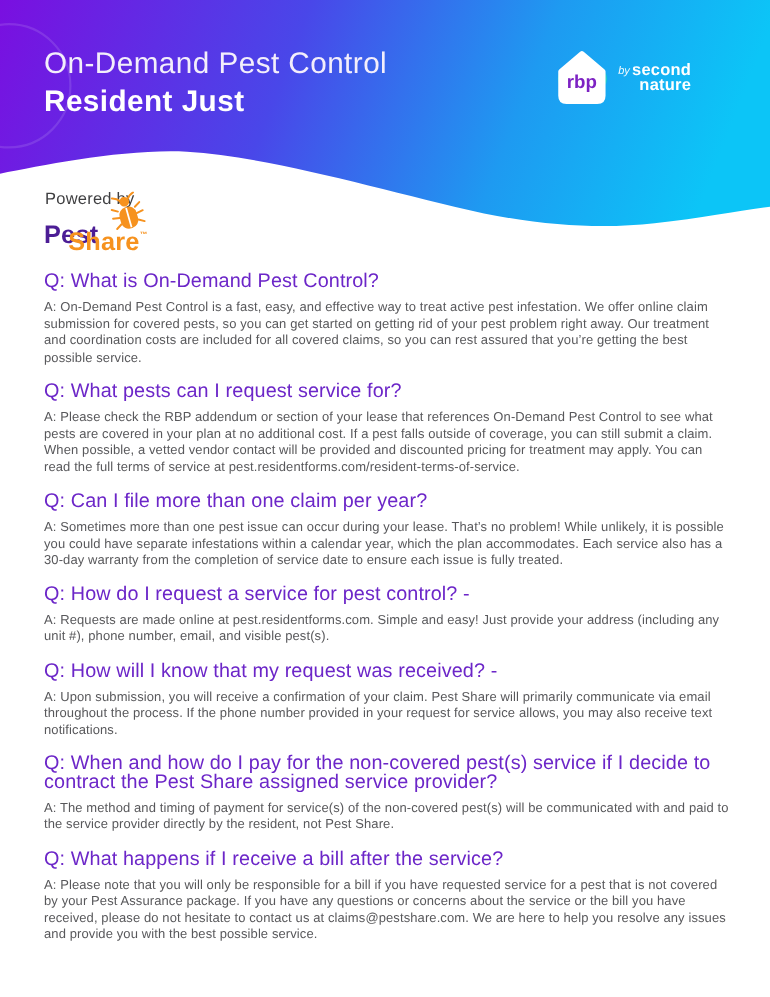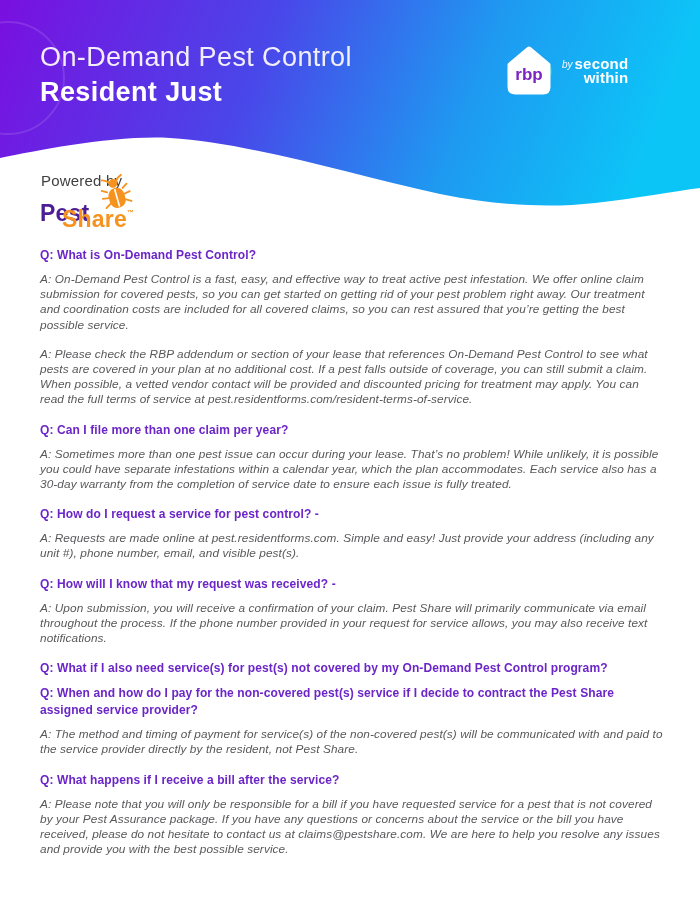--- a/index.html
+++ b/index.html
@@ -40,26 +40,26 @@
   .pestshare { position: absolute; left: 40px; top: 172px; width: 160px; height: 62px; }
   .powered-label { position: absolute; left: 1px; top: 0; font-size: 15px; color: #3f3f41; letter-spacing: 0.2px; }
   .pest-word { position: absolute; left: 0; top: 12px; font-size: 23px; font-weight: 700; color: #4c1d95; letter-spacing: 0.2px; margin-top: 16px; }
   .share-word { position: absolute; left: 22px; top: 34px; font-size: 23px; font-weight: 700; color: #f6921e; letter-spacing: 0.2px; }
   .share-tm { font-size: 7px; vertical-align: 12px; font-weight: 700; }
   .beetle { position: absolute; left: 58px; top: 2px; }
 
   
   .content { position: absolute; left: 40px; top: 247px; width: 624px; }
   .faq-q {
-    color: #6c26c8; font-size: 12px; font-weight: 700;
+    color: #6c26c8; font-size: 18px; font-weight: 400;
     line-height: 17px; margin-bottom: 8px; letter-spacing: 0.1px;
   }
   .faq-a {
     color: #58585b; font-size: 11.8px; font-weight: 400;
-    line-height: 15.2px; margin-bottom: 14px; letter-spacing: 0.1px; font-style: italic;
+    line-height: 15.2px; margin-bottom: 14px; letter-spacing: 0.1px;
   }
 </style>
 </head>
 <body>
 
 <div class="header">
   <svg width="700" height="215" viewBox="0 0 700 215">
     <defs>
       <linearGradient id="hdrGrad" x1="0%" y1="0%" x2="100%" y2="12%">
         <stop offset="0%" stop-color="#7a0fe0"></stop>
@@ -89,21 +89,21 @@
   <div class="rbp-logo">
     <svg class="rbp-icon" width="54" height="56" viewBox="0 0 54 56">
       <rect x="9" y="10" width="37" height="37" rx="9" transform="rotate(45 27.5 28.5)" fill="#23cdc9"></rect>
       <path d="M27,6 L46,22 L46,44 Q46,49 41,49 L13,49 Q8,49 8,44 L8,22 Z" fill="#ffffff" stroke="#ffffff" stroke-width="5" stroke-linejoin="round"></path>
       <text x="27" y="37" text-anchor="middle" font-family="Liberation Sans, DejaVu Sans, sans-serif" font-size="17" font-weight="bold" fill="#7d22c3">rbp</text>
     </svg>
     <div class="sn-text">
       <span class="sn-by">by</span>
       <span class="sn-words">
         <span>second</span>
-        <span>within</span>
+        <span>nature</span>
       </span>
     </div>
   </div>
 </div>
 
 <div class="pestshare">
   <div class="powered-label">Powered by</div>
   <div class="pest-word">Pest</div>
   <svg class="beetle" width="36" height="40" viewBox="-18 -20 36 40">
     <g transform="rotate(-16)" stroke="#f6921e" fill="#f6921e">
@@ -122,36 +122,36 @@
   </svg>
   <div class="share-word"><span>Share</span><span class="share-tm">™</span></div>
 </div>
 
 <div class="content">
   <div>
     <div class="faq-q">Q: What is On-Demand Pest Control?</div>
     <div class="faq-a">A: On-Demand Pest Control is a fast, easy, and effective way to treat active pest infestation. We offer online claim submission for covered pests, so you can get started on getting rid of your pest problem right away. Our treatment and coordination costs are included for all covered claims, so you can rest assured that you’re getting the best possible service.</div>
   </div>
   <div>
+    <div class="faq-q">Q: What pests can I request service for?</div>
     <div class="faq-a">A: Please check the RBP addendum or section of your lease that references On-Demand Pest Control to see what pests are covered in your plan at no additional cost. If a pest falls outside of coverage, you can still submit a claim. When possible, a vetted vendor contact will be provided and discounted pricing for treatment may apply. You can read the full terms of service at pest.residentforms.com/resident-terms-of-service.</div>
   </div>
   <div>
     <div class="faq-q">Q: Can I file more than one claim per year?</div>
     <div class="faq-a">A: Sometimes more than one pest issue can occur during your lease. That’s no problem! While unlikely, it is possible you could have separate infestations within a calendar year, which the plan accommodates. Each service also has a 30-day warranty from the completion of service date to ensure each issue is fully treated.</div>
   </div>
   <div>
     <div class="faq-q">Q: How do I request a service for pest control? -</div>
     <div class="faq-a">A: Requests are made online at pest.residentforms.com. Simple and easy! Just provide your address (including any unit #), phone number, email, and visible pest(s).</div>
   </div>
   <div>
     <div class="faq-q">Q: How will I know that my request was received? -</div>
     <div class="faq-a">A: Upon submission, you will receive a confirmation of your claim. Pest Share will primarily communicate via email throughout the process. If the phone number provided in your request for service allows, you may also receive text notifications.</div>
   </div>
   <div>
-    <div class="faq-q">Q: What if I also need service(s) for pest(s) not covered by my On-Demand Pest Control program?</div>
   </div>
   <div>
     <div class="faq-q">Q: When and how do I pay for the non-covered pest(s) service if I decide to contract the Pest Share assigned service provider?</div>
     <div class="faq-a">A: The method and timing of payment for service(s) of the non-covered pest(s) will be communicated with and paid to the service provider directly by the resident, not Pest Share.</div>
   </div>
   <div>
     <div class="faq-q">Q: What happens if I receive a bill after the service?</div>
     <div class="faq-a">A: Please note that you will only be responsible for a bill if you have requested service for a pest that is not covered by your Pest Assurance package. If you have any questions or concerns about the service or the bill you have received, please do not hesitate to contact us at claims@pestshare.com. We are here to help you resolve any issues and provide you with the best possible service.</div>
   </div>
 </div>

